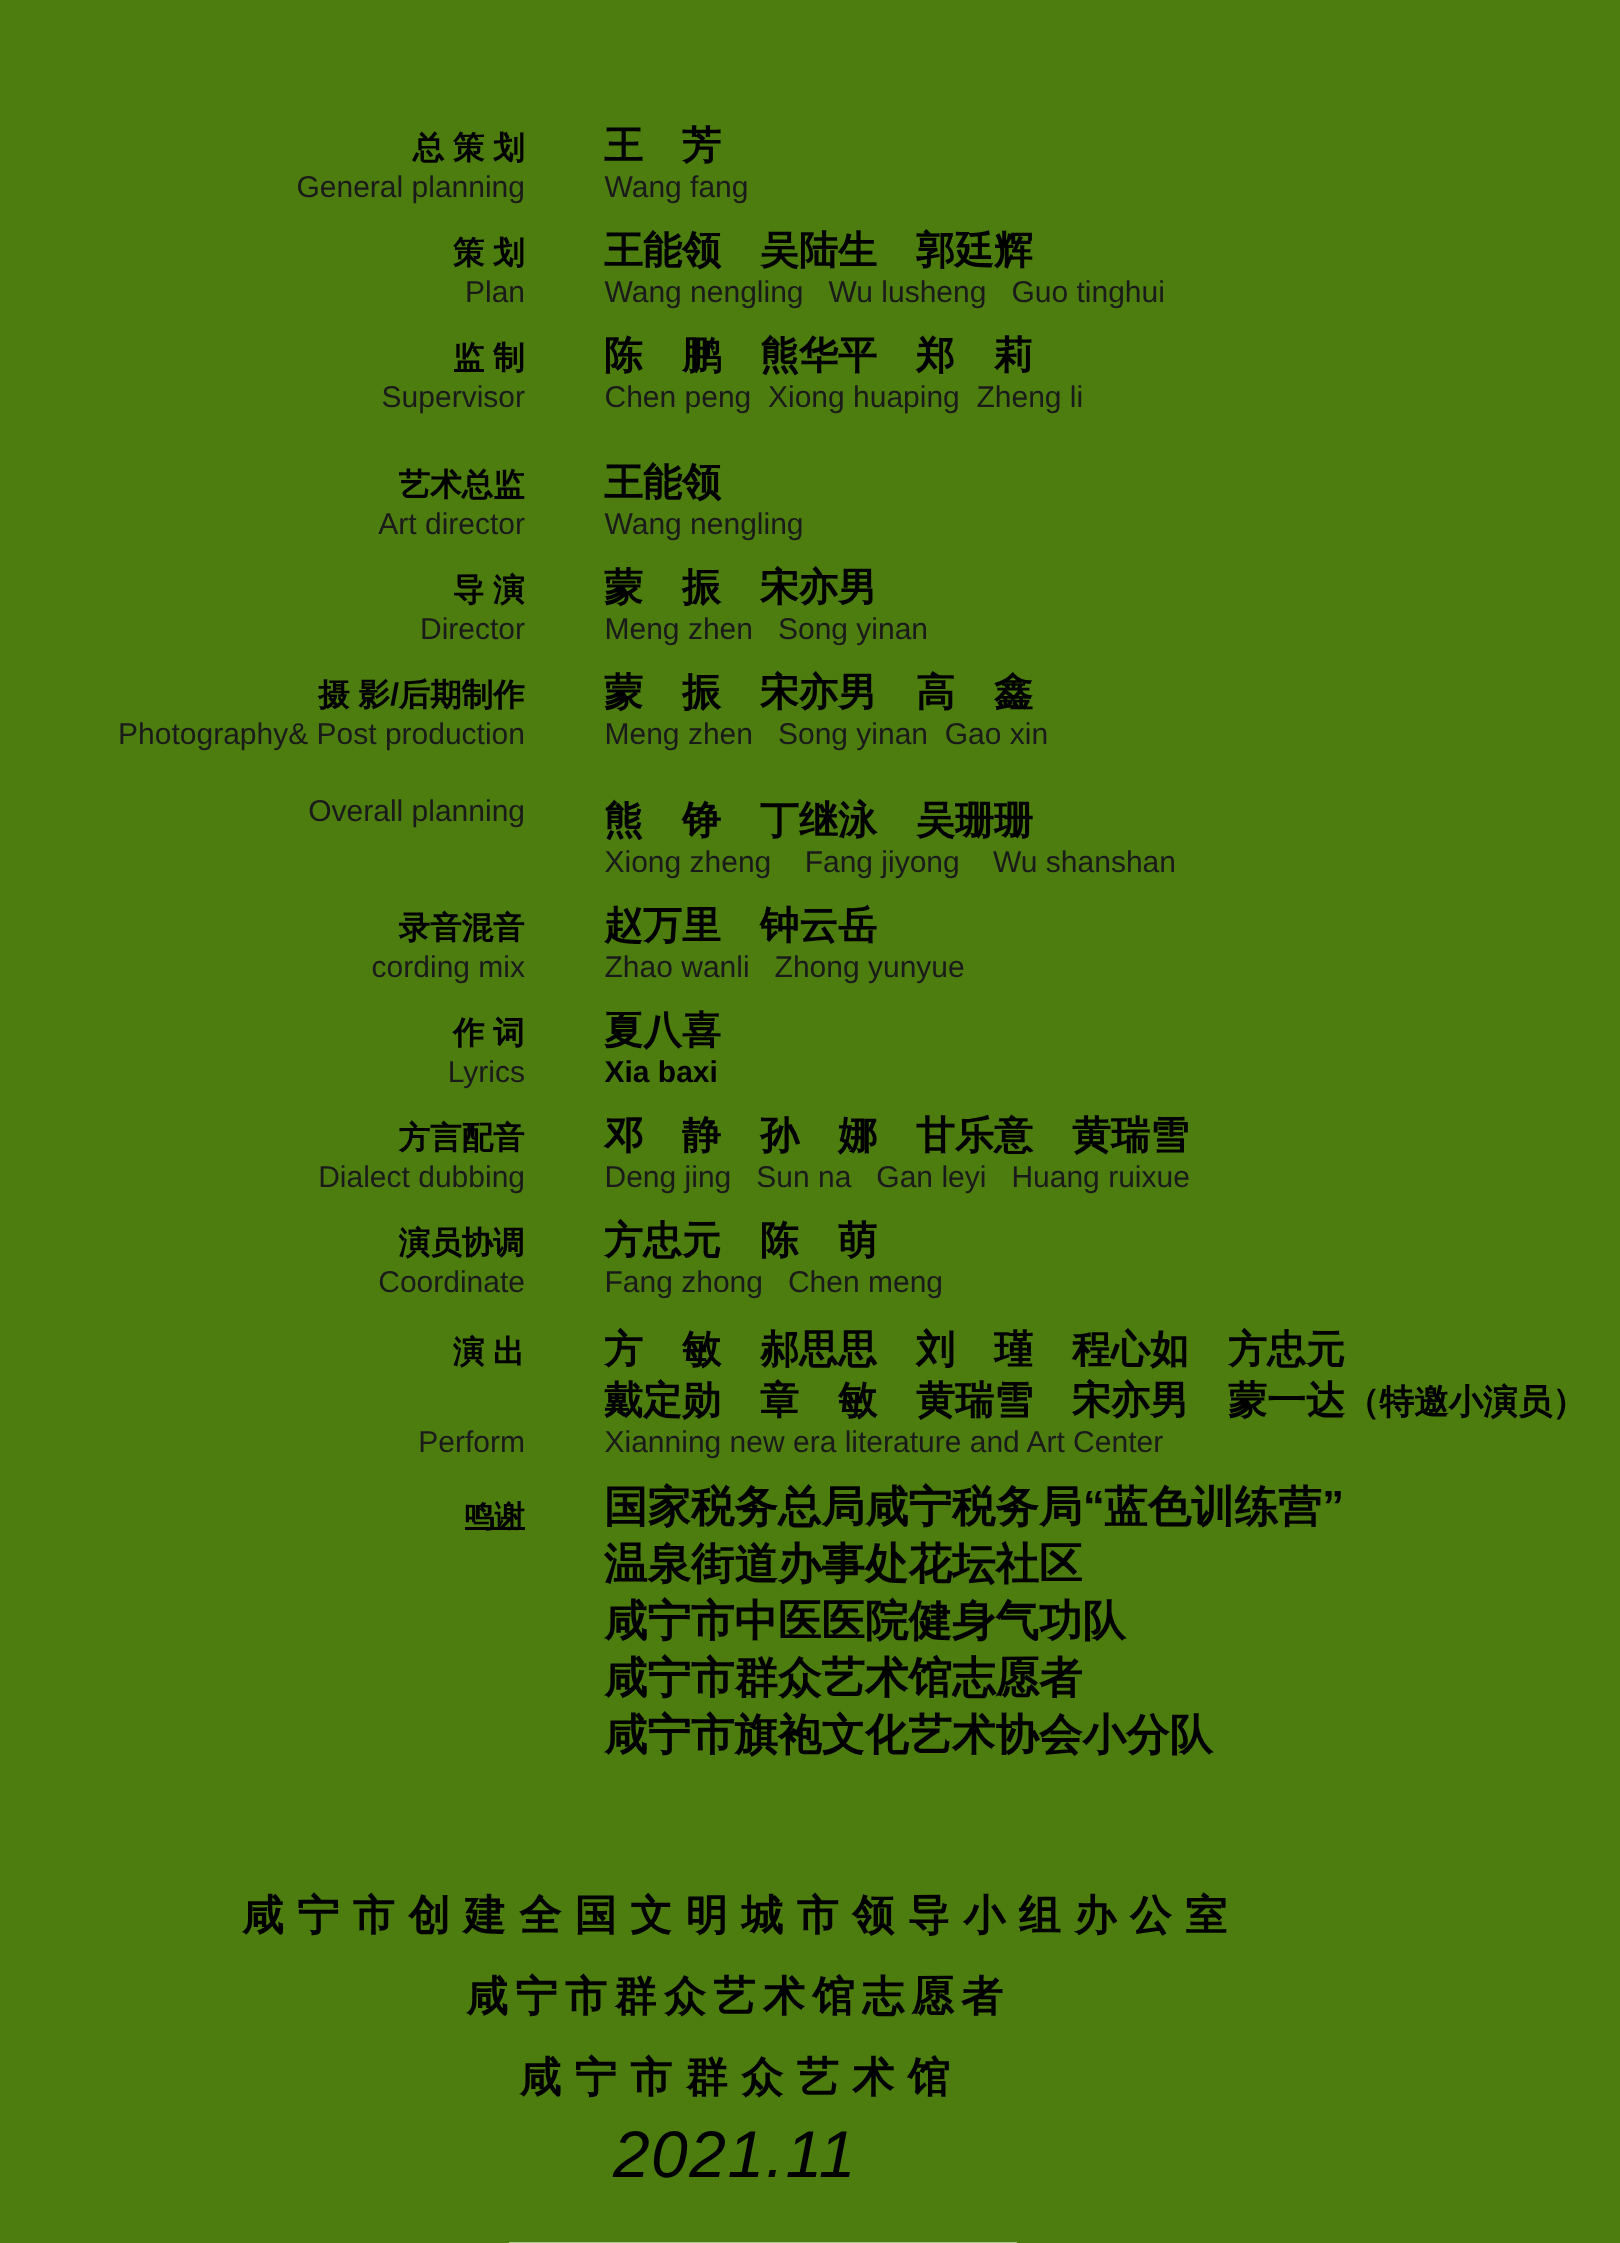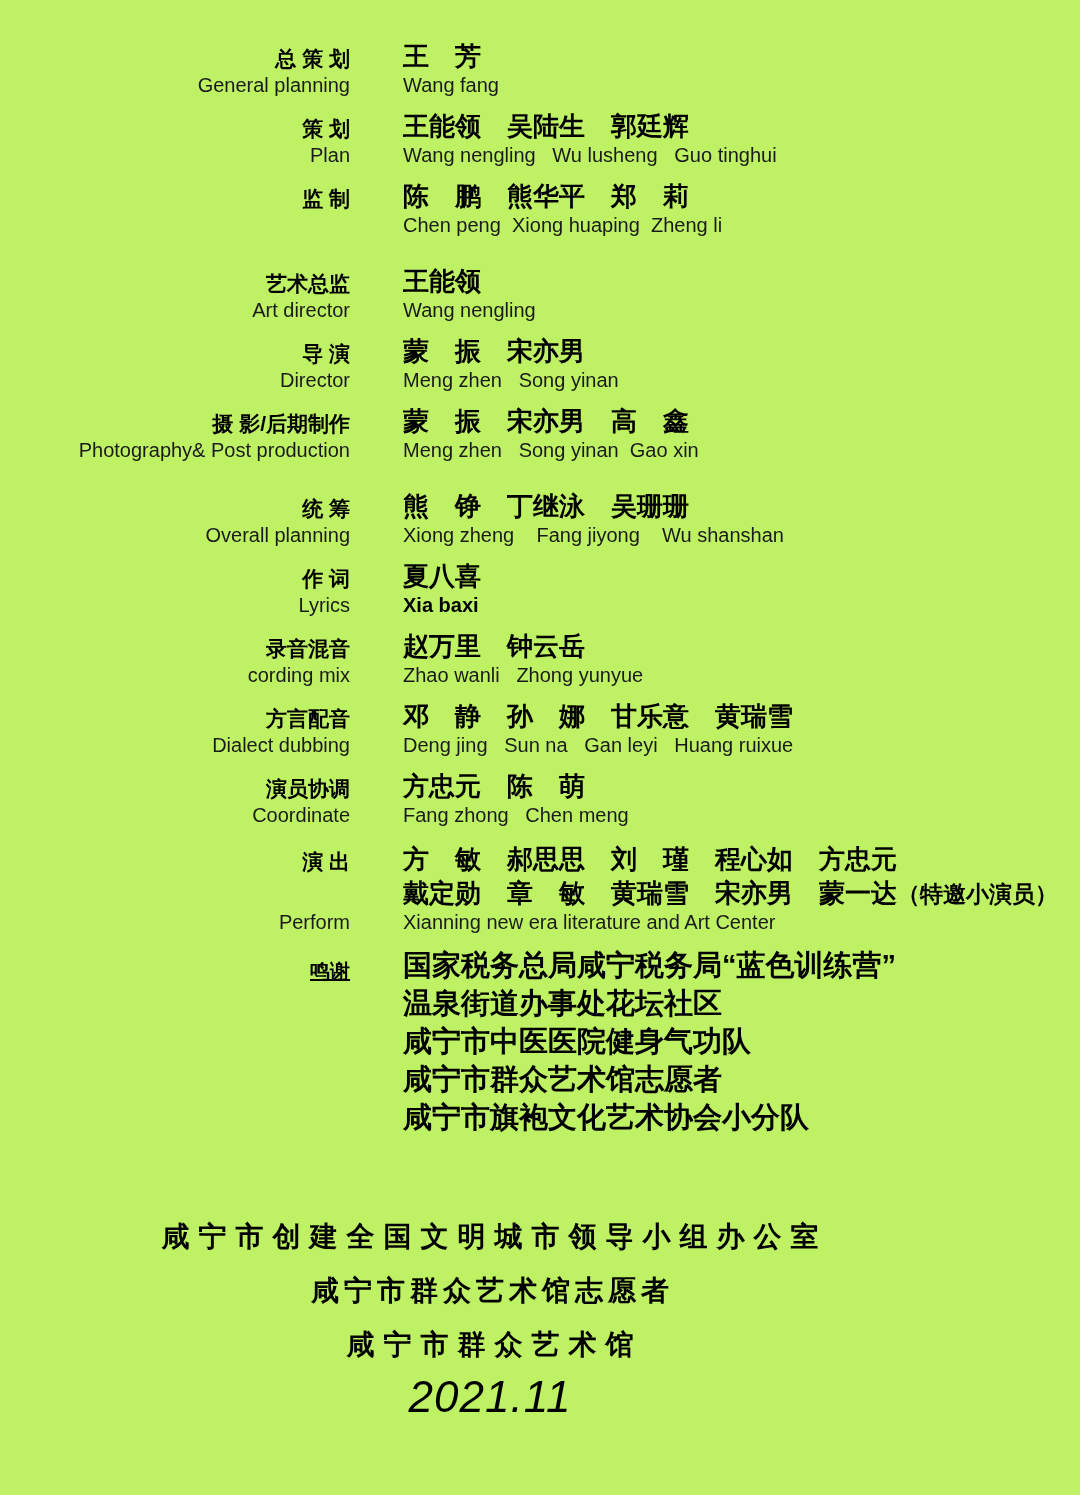--- a/index.html
+++ b/index.html
@@ -6,23 +6,23 @@
     margin: 0;
     padding: 0;
     background: #ffffff;
     color: #000000;
     font-family: "Liberation Sans", "DejaVu Sans", sans-serif;
   }
   .page {
     position: relative;
     width: 1080px;
     height: 1495px;
-    background: #bef264;
+    background: #4d7c0f;
     overflow: hidden;
-    padding-top: 36px;
+    padding-top: 76px;
     box-sizing: border-box;
   }
   .row {
     display: grid;
     grid-template-columns: 350px auto;
     column-gap: 53px;
     margin-bottom: 10px;
   }
   .cell-l { text-align: right; }
   .cell-r { text-align: left; }
@@ -111,20 +111,21 @@
     </div>
     <div class="cell-r">
       <div class="line-zh">王能领　吴陆生　郭廷辉</div>
       <div class="line-en">Wang nengling   Wu lusheng   Guo tinghui</div>
     </div>
   </div>
 
   <div class="row">
     <div class="cell-l">
       <div class="line-zh">监 制</div>
+      <div class="line-en">Supervisor</div>
     </div>
     <div class="cell-r">
       <div class="line-zh">陈　鹏　熊华平　郑　莉</div>
       <div class="line-en">Chen peng  Xiong huaping  Zheng li</div>
     </div>
   </div>
 
   <div class="row gap-lg">
     <div class="cell-l">
       <div class="line-zh">艺术总监</div>
@@ -153,48 +154,47 @@
       <div class="line-en">Photography&amp; Post production</div>
     </div>
     <div class="cell-r">
       <div class="line-zh">蒙　振　宋亦男　高　鑫</div>
       <div class="line-en">Meng zhen   Song yinan  Gao xin</div>
     </div>
   </div>
 
   <div class="row gap-lg">
     <div class="cell-l">
-      <div class="line-zh">统 筹</div>
       <div class="line-en">Overall planning</div>
     </div>
     <div class="cell-r">
       <div class="line-zh">熊　铮　丁继泳　吴珊珊</div>
       <div class="line-en">Xiong zheng    Fang jiyong    Wu shanshan</div>
     </div>
   </div>
 
   <div class="row">
     <div class="cell-l">
+      <div class="line-zh">录音混音</div>
+      <div class="line-en">cording mix</div>
+    </div>
+    <div class="cell-r">
+      <div class="line-zh">赵万里　钟云岳</div>
+      <div class="line-en">Zhao wanli   Zhong yunyue</div>
+    </div>
+  </div>
+
+  <div class="row">
+    <div class="cell-l">
       <div class="line-zh">作 词</div>
       <div class="line-en">Lyrics</div>
     </div>
     <div class="cell-r">
       <div class="line-zh">夏八喜</div>
       <div class="line-en py-bold">Xia baxi</div>
-    </div>
-  </div>
-
-  <div class="row">
-    <div class="cell-l">
-      <div class="line-zh">录音混音</div>
-      <div class="line-en">cording mix</div>
-    </div>
-    <div class="cell-r">
-      <div class="line-zh">赵万里　钟云岳</div>
-      <div class="line-en">Zhao wanli   Zhong yunyue</div>
     </div>
   </div>
 
   <div class="row">
     <div class="cell-l">
       <div class="line-zh">方言配音</div>
       <div class="line-en">Dialect dubbing</div>
     </div>
     <div class="cell-r">
       <div class="line-zh">邓　静　孙　娜　甘乐意　黄瑞雪</div>

